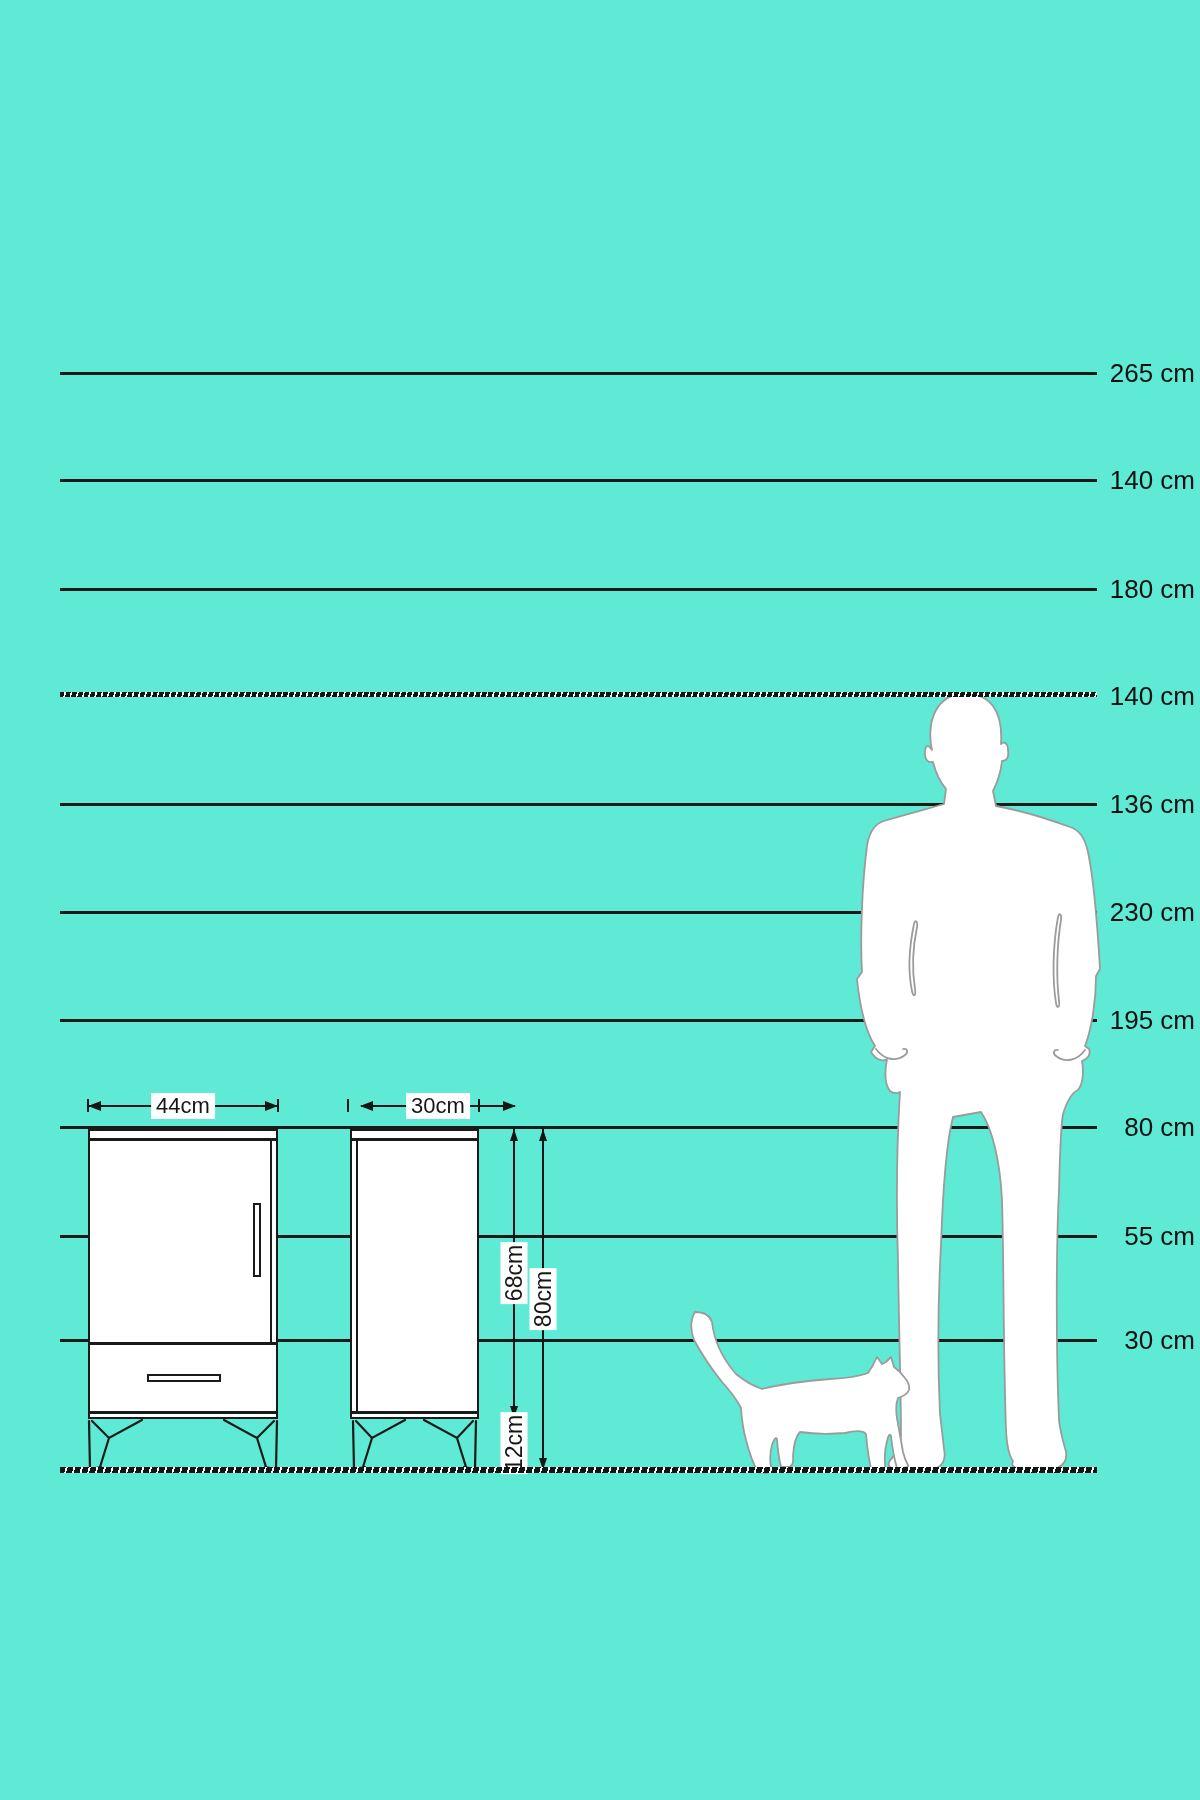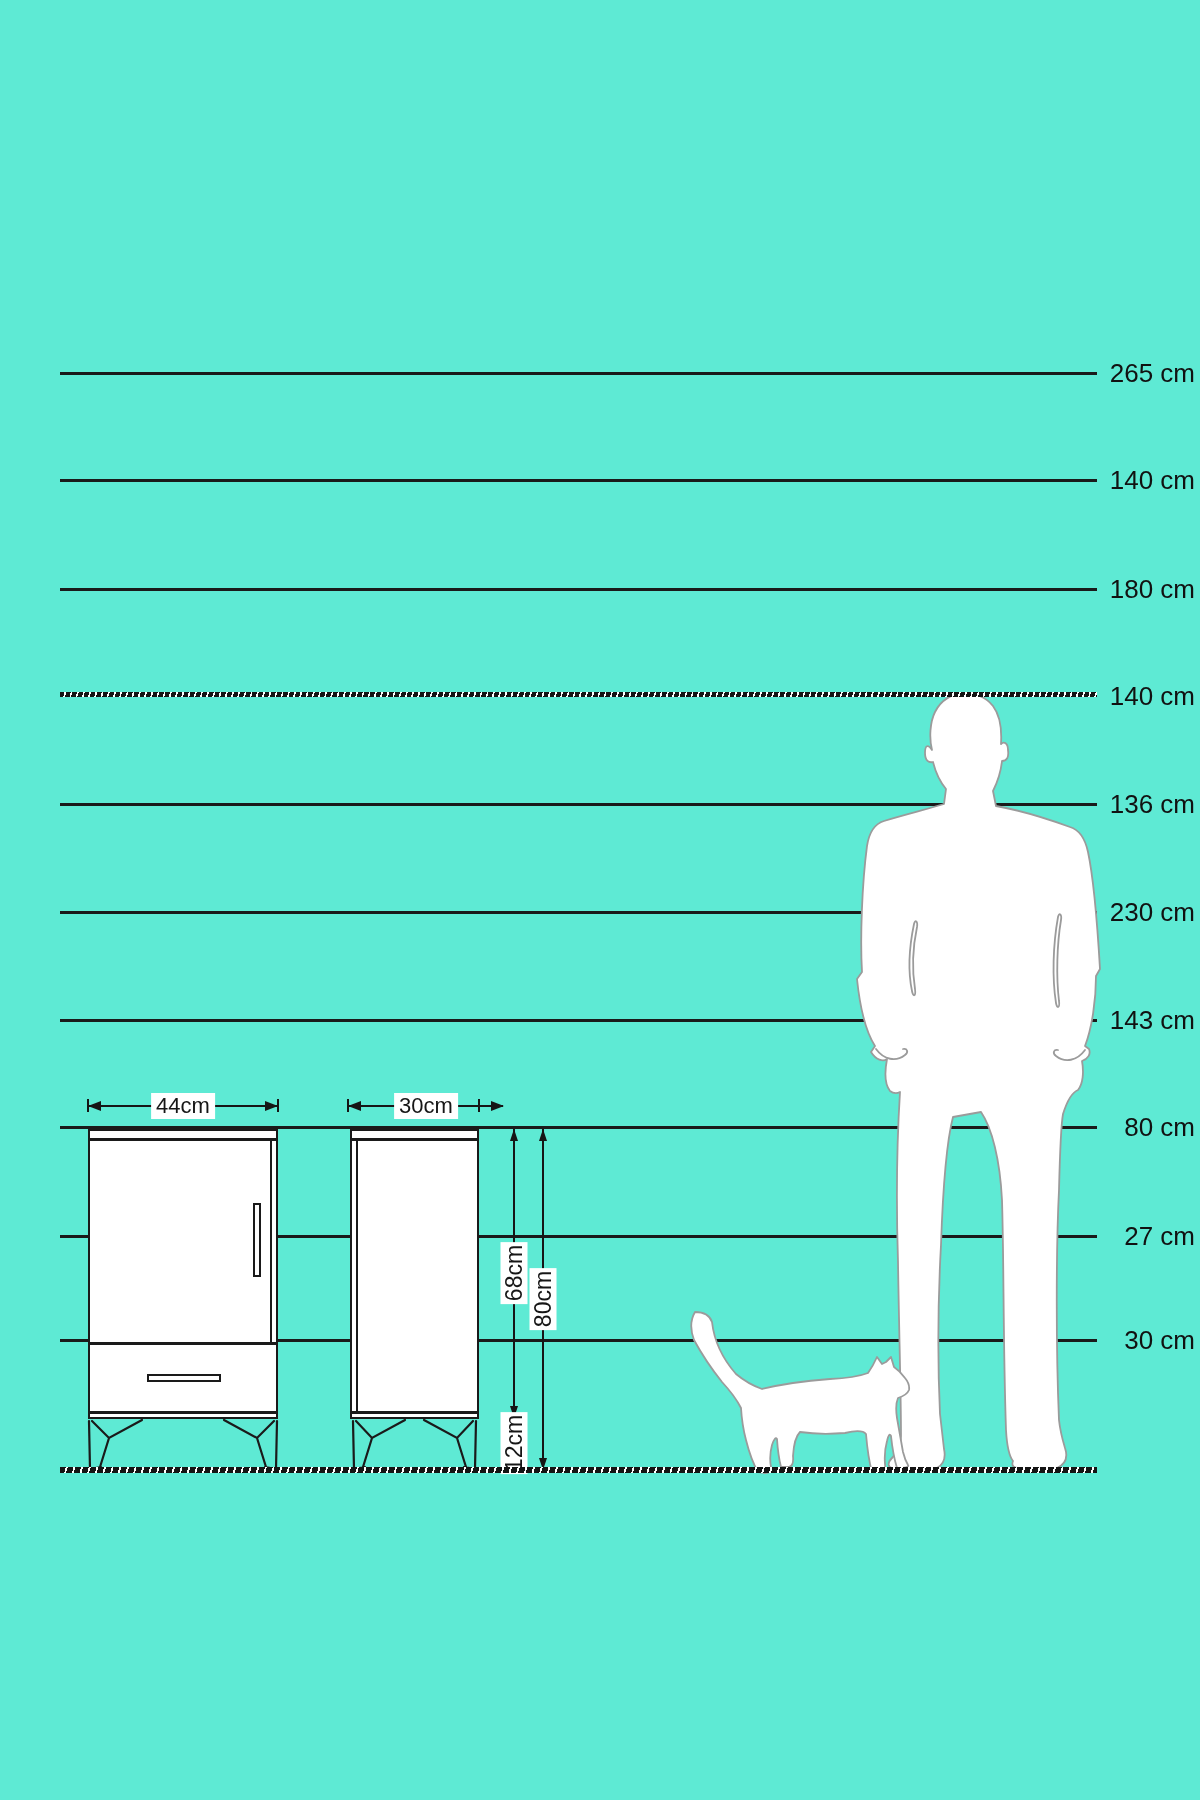--- a/index.html
+++ b/index.html
@@ -161,23 +161,23 @@
   </svg>
 
   <div class="hatched" style="top:692px"></div>
 
   <div class="hlabel" style="top:357px">265 cm</div>
   <div class="hlabel" style="top:464px">140 cm</div>
   <div class="hlabel" style="top:573px">180 cm</div>
   <div class="hlabel" style="top:680px">140 cm</div>
   <div class="hlabel" style="top:788px">136 cm</div>
   <div class="hlabel" style="top:896px">230 cm</div>
-  <div class="hlabel" style="top:1004px">143 cm</div>
+  <div class="hlabel" style="top:1004px">195 cm</div>
   <div class="hlabel" style="top:1111px">80 cm</div>
-  <div class="hlabel" style="top:1220px">27 cm</div>
+  <div class="hlabel" style="top:1220px">55 cm</div>
   <div class="hlabel" style="top:1324px">30 cm</div>
 
   <div class="cab" style="left:88px;top:1129px;width:190px;height:290px">
     <div class="bar" style="top:7px"></div>
     <div class="vline" style="left:180px;top:10px;height:201px"></div>
     <div class="bar" style="top:211px"></div>
     <div class="bar" style="top:280px"></div>
     <div class="handle" style="left:163px;top:72px;width:8px;height:74px"></div>
     <div class="handle" style="left:57px;top:243px;width:74px;height:8px"></div>
   </div>
@@ -201,21 +201,21 @@
   <div class="tick" style="left:277px;top:1099px"></div>
   <div class="dimwrap" style="left:88px;top:1094px;width:190px">
     <div class="dline"></div>
     <div class="ah-l"></div>
     <div class="ah-r"></div>
     <span class="dimlabel">44cm</span>
   </div>
 
   <div class="tick" style="left:347px;top:1099px"></div>
   <div class="tick" style="left:478px;top:1099px"></div>
-  <div class="dimwrap" style="left:348px;top:1094px;width:156px">
+  <div class="dimwrap" style="left:360px;top:1094px;width:156px">
     <div class="dline"></div>
     <div class="ah-l"></div>
     <div class="ah-r"></div>
     <span class="dimlabel">30cm</span>
   </div>
 
   <div class="vdim" style="left:513px;top:1129px;height:289px"></div>
   <div class="ah-u" style="left:510px;top:1129px"></div>
   <div class="ah-d" style="left:510px;top:1406px"></div>
   <div class="htick" style="left:504px;top:1417px"></div>

